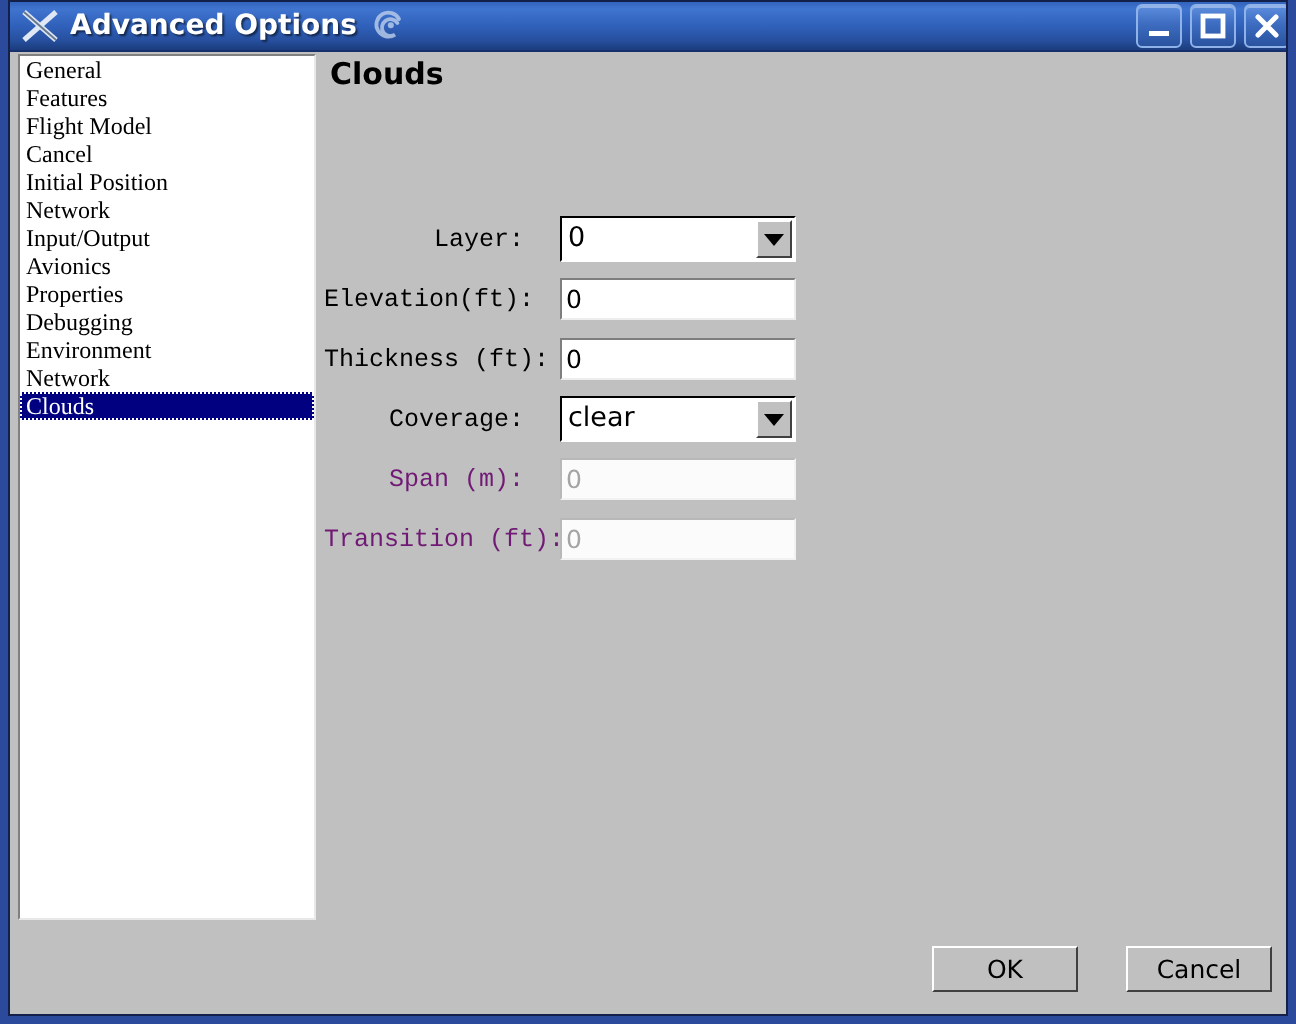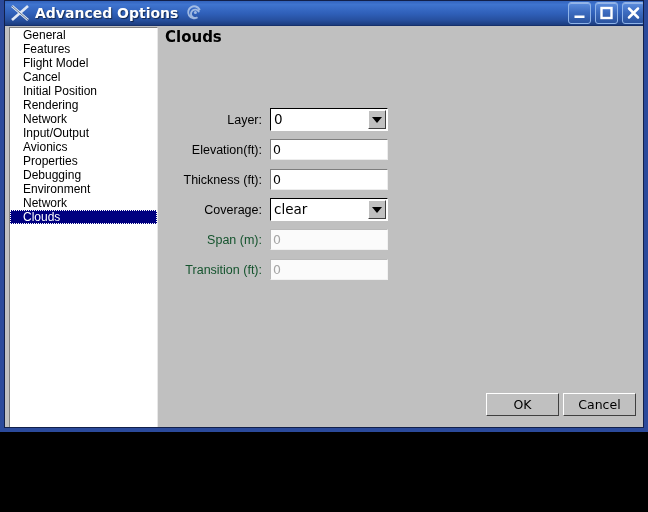--- a/index.html
+++ b/index.html
@@ -8,21 +8,21 @@
     background: #000;
   }
   body {
     font-family: "DejaVu Sans", sans-serif;
   }
 
   
   #window {
     position: relative;
     width: 648px;
-    height: 432px;
+    height: 512px;
     overflow: hidden;
     background: #c0c0c0;
     box-sizing: border-box;
     border-left: 4px solid #2b4a9b;
     border-right: 4px solid #2b4a9b;
     border-bottom: 4px solid #2b4a9b;
     border-top: 0;
   }
   #window::before {
     
@@ -98,25 +98,25 @@
     border-top: 1px solid #808080;
     border-left: 1px solid #808080;
     border-right: 1px solid #e8e8e8;
     border-bottom: 1px solid #e8e8e8;
     overflow: hidden;
     z-index: 20;
   }
   .li {
     height: 14px;
     line-height: 14px;
-    padding-left: 13px;
+    padding-left: 3px;
     font-size: 12px;
     color: #000;
     white-space: nowrap;
-    font-family: Liberation Sans, sans-serif;
+    font-family: Liberation Serif, serif;
     box-sizing: border-box;
   }
   .li.sel {
     background: #000080;
     color: #ffffff;
     outline: 1px dotted #ffffff;
     outline-offset: -1px;
   }
 
   
@@ -148,25 +148,25 @@
     display: flex;
     align-items: center;
     height: 23px;
     margin-bottom: 7px;
   }
   .row-lbl {
     width: 100px;
     text-align: right;
     font-size: 12.5px;
     color: #000;
-    padding-right: 8px;
-    white-space: nowrap;
-    font-family: Liberation Sans, sans-serif;
-  }
-  .row.dis .row-lbl { color: #14532d; }
+    padding-right: 18px;
+    white-space: nowrap;
+    font-family: Liberation Mono, monospace;
+  }
+  .row.dis .row-lbl { color: #701a75; }
 
   
   .tfield {
     width: 118px;
     height: 21px;
     box-sizing: border-box;
     background: #ffffff;
     border-top: 1px solid #7e7e7e;
     border-left: 1px solid #7e7e7e;
     border-right: 1px solid #ededed;
@@ -233,21 +233,21 @@
     border-right: 5px solid transparent;
     border-top: 6px solid #000000;
   }
 
   
   #btnbar {
     position: absolute;
     right: 8px;
     bottom: 12px;
     display: flex;
-    gap: 4px;
+    gap: 24px;
     z-index: 30;
   }
   .btn {
     width: 73px;
     height: 23px;
     box-sizing: border-box;
     background: #c0c0c0;
     border-top: 1px solid #ffffff;
     border-left: 1px solid #ffffff;
     border-right: 1px solid #404040;
@@ -299,21 +299,20 @@
       </div>
     </div>
   </div>
 
   <div id="listbox">
       <div class="li">General</div>
       <div class="li">Features</div>
       <div class="li">Flight Model</div>
       <div class="li">Cancel</div>
       <div class="li">Initial Position</div>
-      <div class="li">Rendering</div>
       <div class="li">Network</div>
       <div class="li">Input/Output</div>
       <div class="li">Avionics</div>
       <div class="li">Properties</div>
       <div class="li">Debugging</div>
       <div class="li">Environment</div>
       <div class="li">Network</div>
       <div class="li sel">Clouds</div>
     </div>
 

